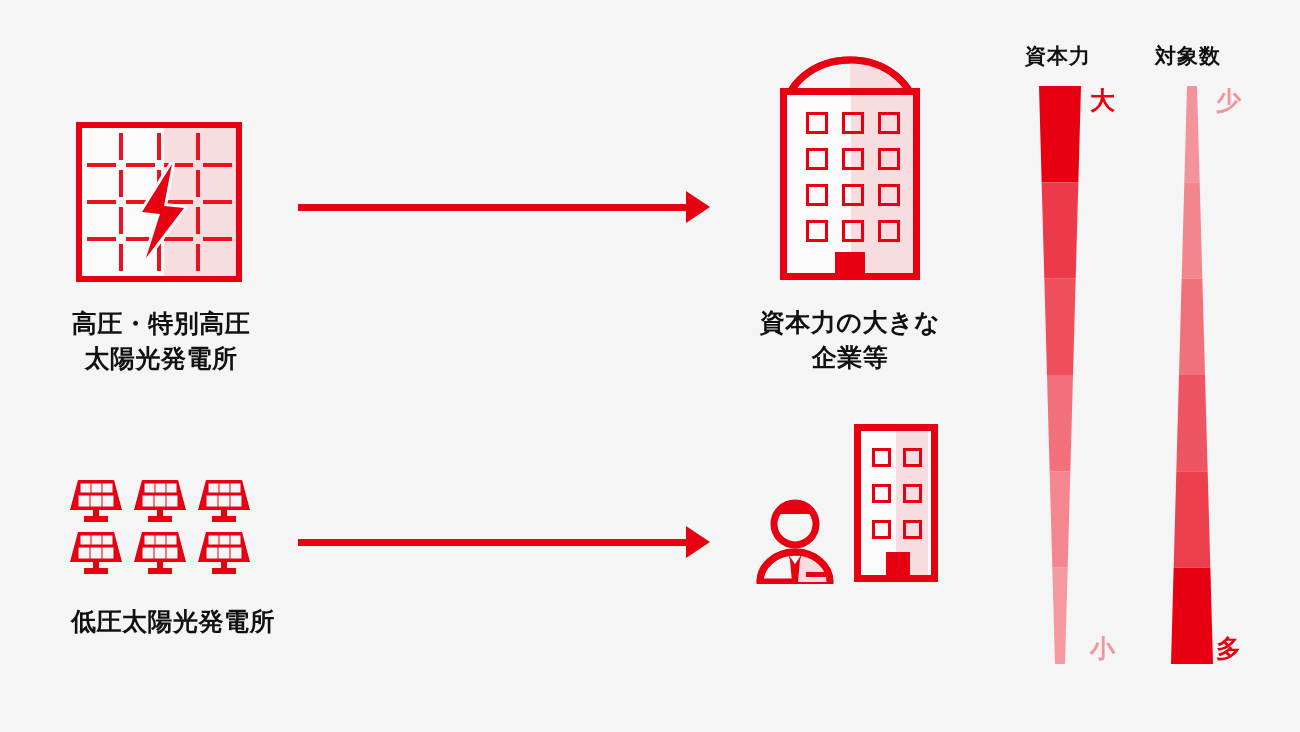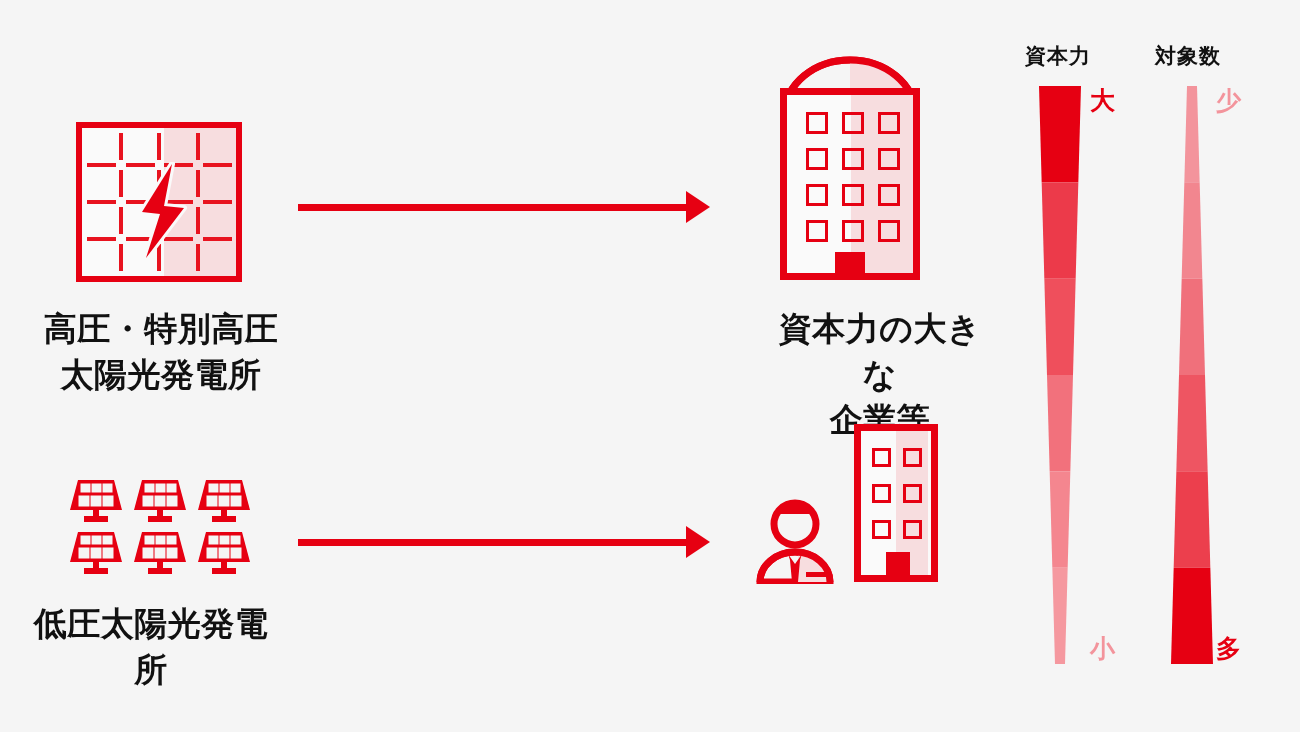--- a/index.html
+++ b/index.html
@@ -18,21 +18,21 @@
     position: relative;
     width: 1300px;
     height: 732px;
   }
   .abs { position: absolute; }
 
   
   .node-label {
     text-align: center;
     font-weight: bold;
-    font-size: 33px;
+    font-size: 25px;
     line-height: 1.38;
     color: #111111;
     letter-spacing: 0.5px;
     white-space: pre-line;
   }
 
   
   .plant-icon {
     position: absolute;
     left: 76px;
@@ -202,21 +202,21 @@
         <div class="win abs" style="left: 842px; top: 184px; width: 22px; height: 22px;"></div>
         <div class="win abs" style="left: 878px; top: 184px; width: 22px; height: 22px;"></div>
         <div class="win abs" style="left: 806px; top: 220px; width: 22px; height: 22px;"></div>
         <div class="win abs" style="left: 842px; top: 220px; width: 22px; height: 22px;"></div>
         <div class="win abs" style="left: 878px; top: 220px; width: 22px; height: 22px;"></div>
       </div>
     <div class="door" style="left:835px; top:252px; width:30px; height:28px;"></div>
     <div class="abs" style="left:835px; top:252px; width:30px; height:28px; border-left:7px solid #e60012; border-top:7px solid #e60012; box-sizing:border-box;"></div>
   </div>
 
-  <div class="node-label abs" style="left:765px; top:306px; width:230px;">資本力の大きな
+  <div class="node-label abs" style="left:735px; top:306px; width:230px;font-family:Liberation Serif, serif;">資本力の大きな
 企業等</div>
 
   <div class="panels">
     <div id="panel-group">
         <div class="panel" style="left: 0px; top: 0px;"><svg width="56" height="46" viewBox="0 0 56 46">
             <path d="M10 2 L46 2 L54 32 L2 32 Z" fill="#e60012"></path>
             <rect x="12.5" y="5.5" width="10" height="9" fill="#f5f5f5"></rect>
             <rect x="23.5" y="5.5" width="10" height="9" fill="#f5f5f5"></rect>
             <rect x="34.5" y="5.5" width="10" height="9" fill="#f5f5f5"></rect>
             <rect x="10.5" y="17.5" width="11" height="11" fill="#f5f5f5"></rect>
@@ -276,21 +276,21 @@
             <rect x="34.5" y="5.5" width="10" height="9" fill="#f5f5f5"></rect>
             <rect x="10.5" y="17.5" width="11" height="11" fill="#f5f5f5"></rect>
             <rect x="22.5" y="17.5" width="11" height="11" fill="#f5f5f5"></rect>
             <rect x="34.5" y="17.5" width="11" height="11" fill="#f5f5f5"></rect>
             <rect x="25" y="32" width="6" height="7" fill="#e60012"></rect>
             <rect x="16" y="38" width="24" height="6" fill="#e60012"></rect>
           </svg></div>
       </div>
   </div>
 
-  <div class="node-label abs" style="left:26px; top:604px; width:250px;font-family:Liberation Mono, monospace;">低圧太陽光発電所</div>
+  <div class="node-label abs" style="left:48px; top:604px; width:250px;">低圧太陽光発電所</div>
 
   <div>
     <div class="arrow-line" style="left:298px; top:539px; width:390px;"></div>
     <div class="arrow-head" style="left:686px; top:526px;"></div>
   </div>
 
   <div class="abs" style="left:756px; top:498px;">
     <svg width="78" height="86" viewBox="0 0 78 86">
       <circle cx="39" cy="26" r="21" fill="none" stroke="#e60012" stroke-width="7"></circle>
       <path d="M24 10 A21 21 0 0 1 54 10 L54 16 L24 16 Z" fill="#e60012"></path>

